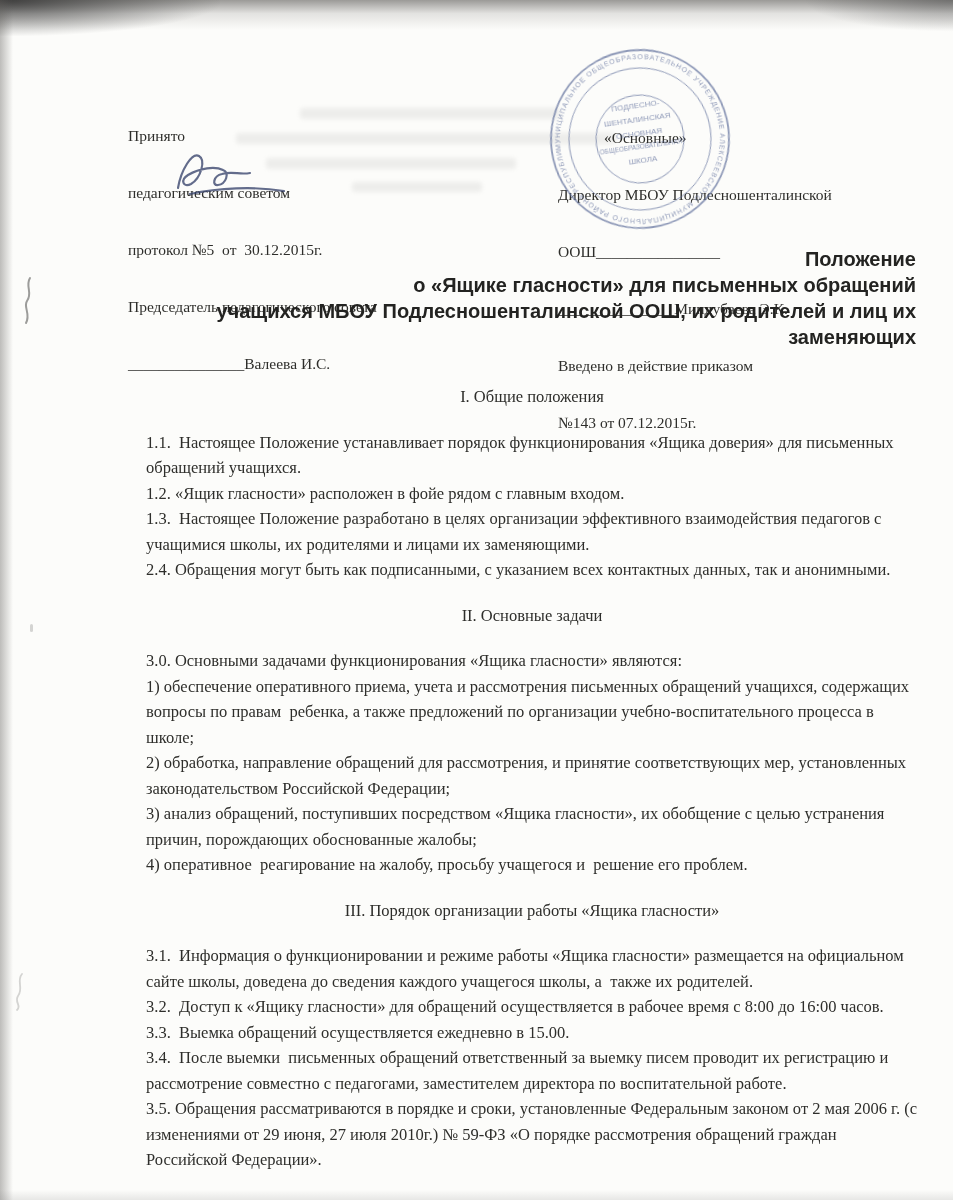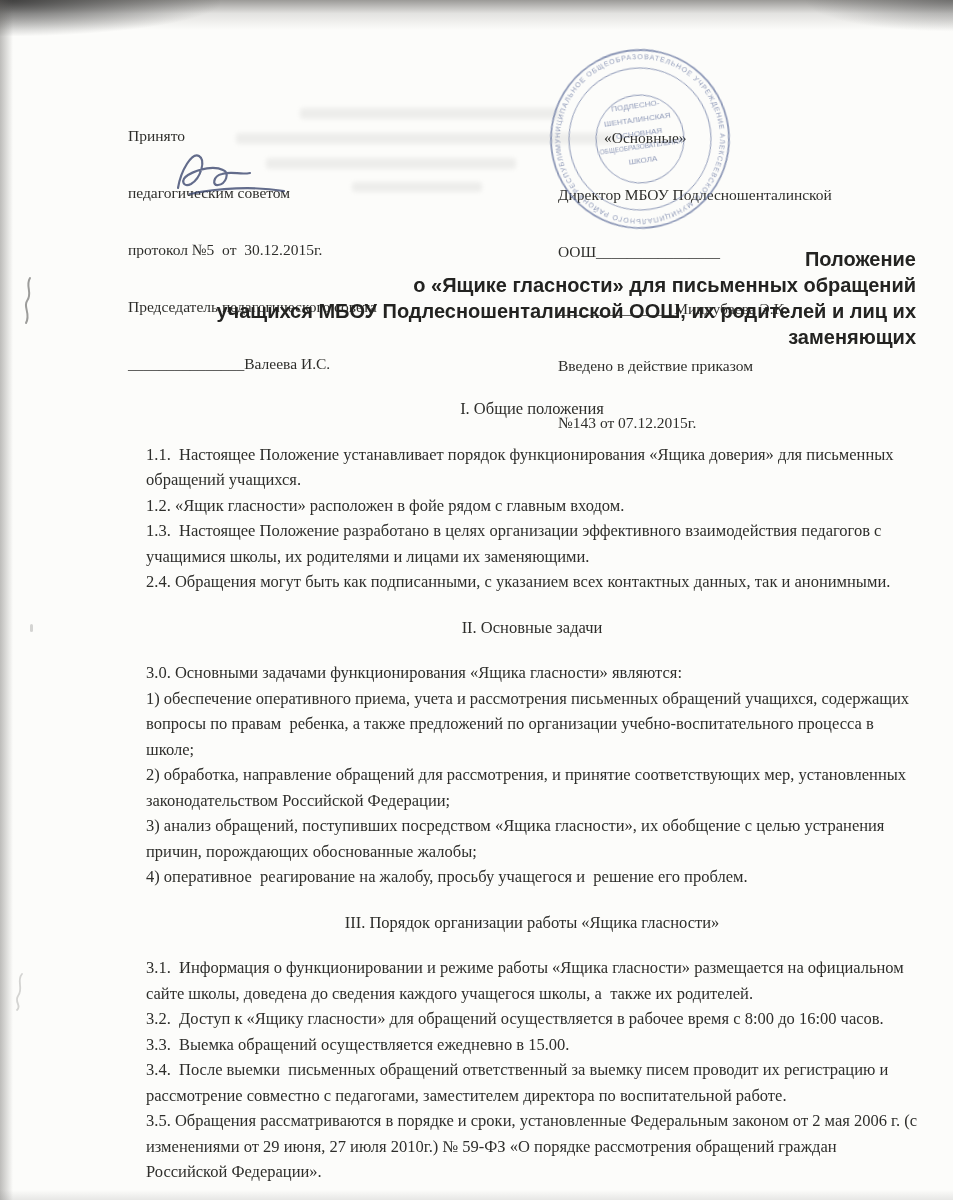--- a/index.html
+++ b/index.html
@@ -47,21 +47,21 @@
   
   .title { position:absolute; left:146px; top:246px; width:770px; text-align:right;
     font-family:"Liberation Sans", sans-serif; font-weight:bold;
     font-size:20px; line-height:26px; color:#232321; }
 
   
   .bodytext { position:absolute; left:146px; top:384px; width:772px;
     font-size:16.5px; line-height:25.5px; }
   .bodytext p { white-space:pre-wrap; }
   h2.sec { font-size:16.5px; font-weight:normal; text-align:center; margin:20px 0; }
-  .section:first-child h2.sec { margin-top:12px; }
+  .section:first-child h2.sec { margin-top:0; }
 </style>
 </head>
 <body>
 
 <div class="page">
 
   <div class="edge-top"></div>
   <div class="corner-tl"></div>
   <div class="corner-tr"></div>
   <div class="edge-left"></div>

